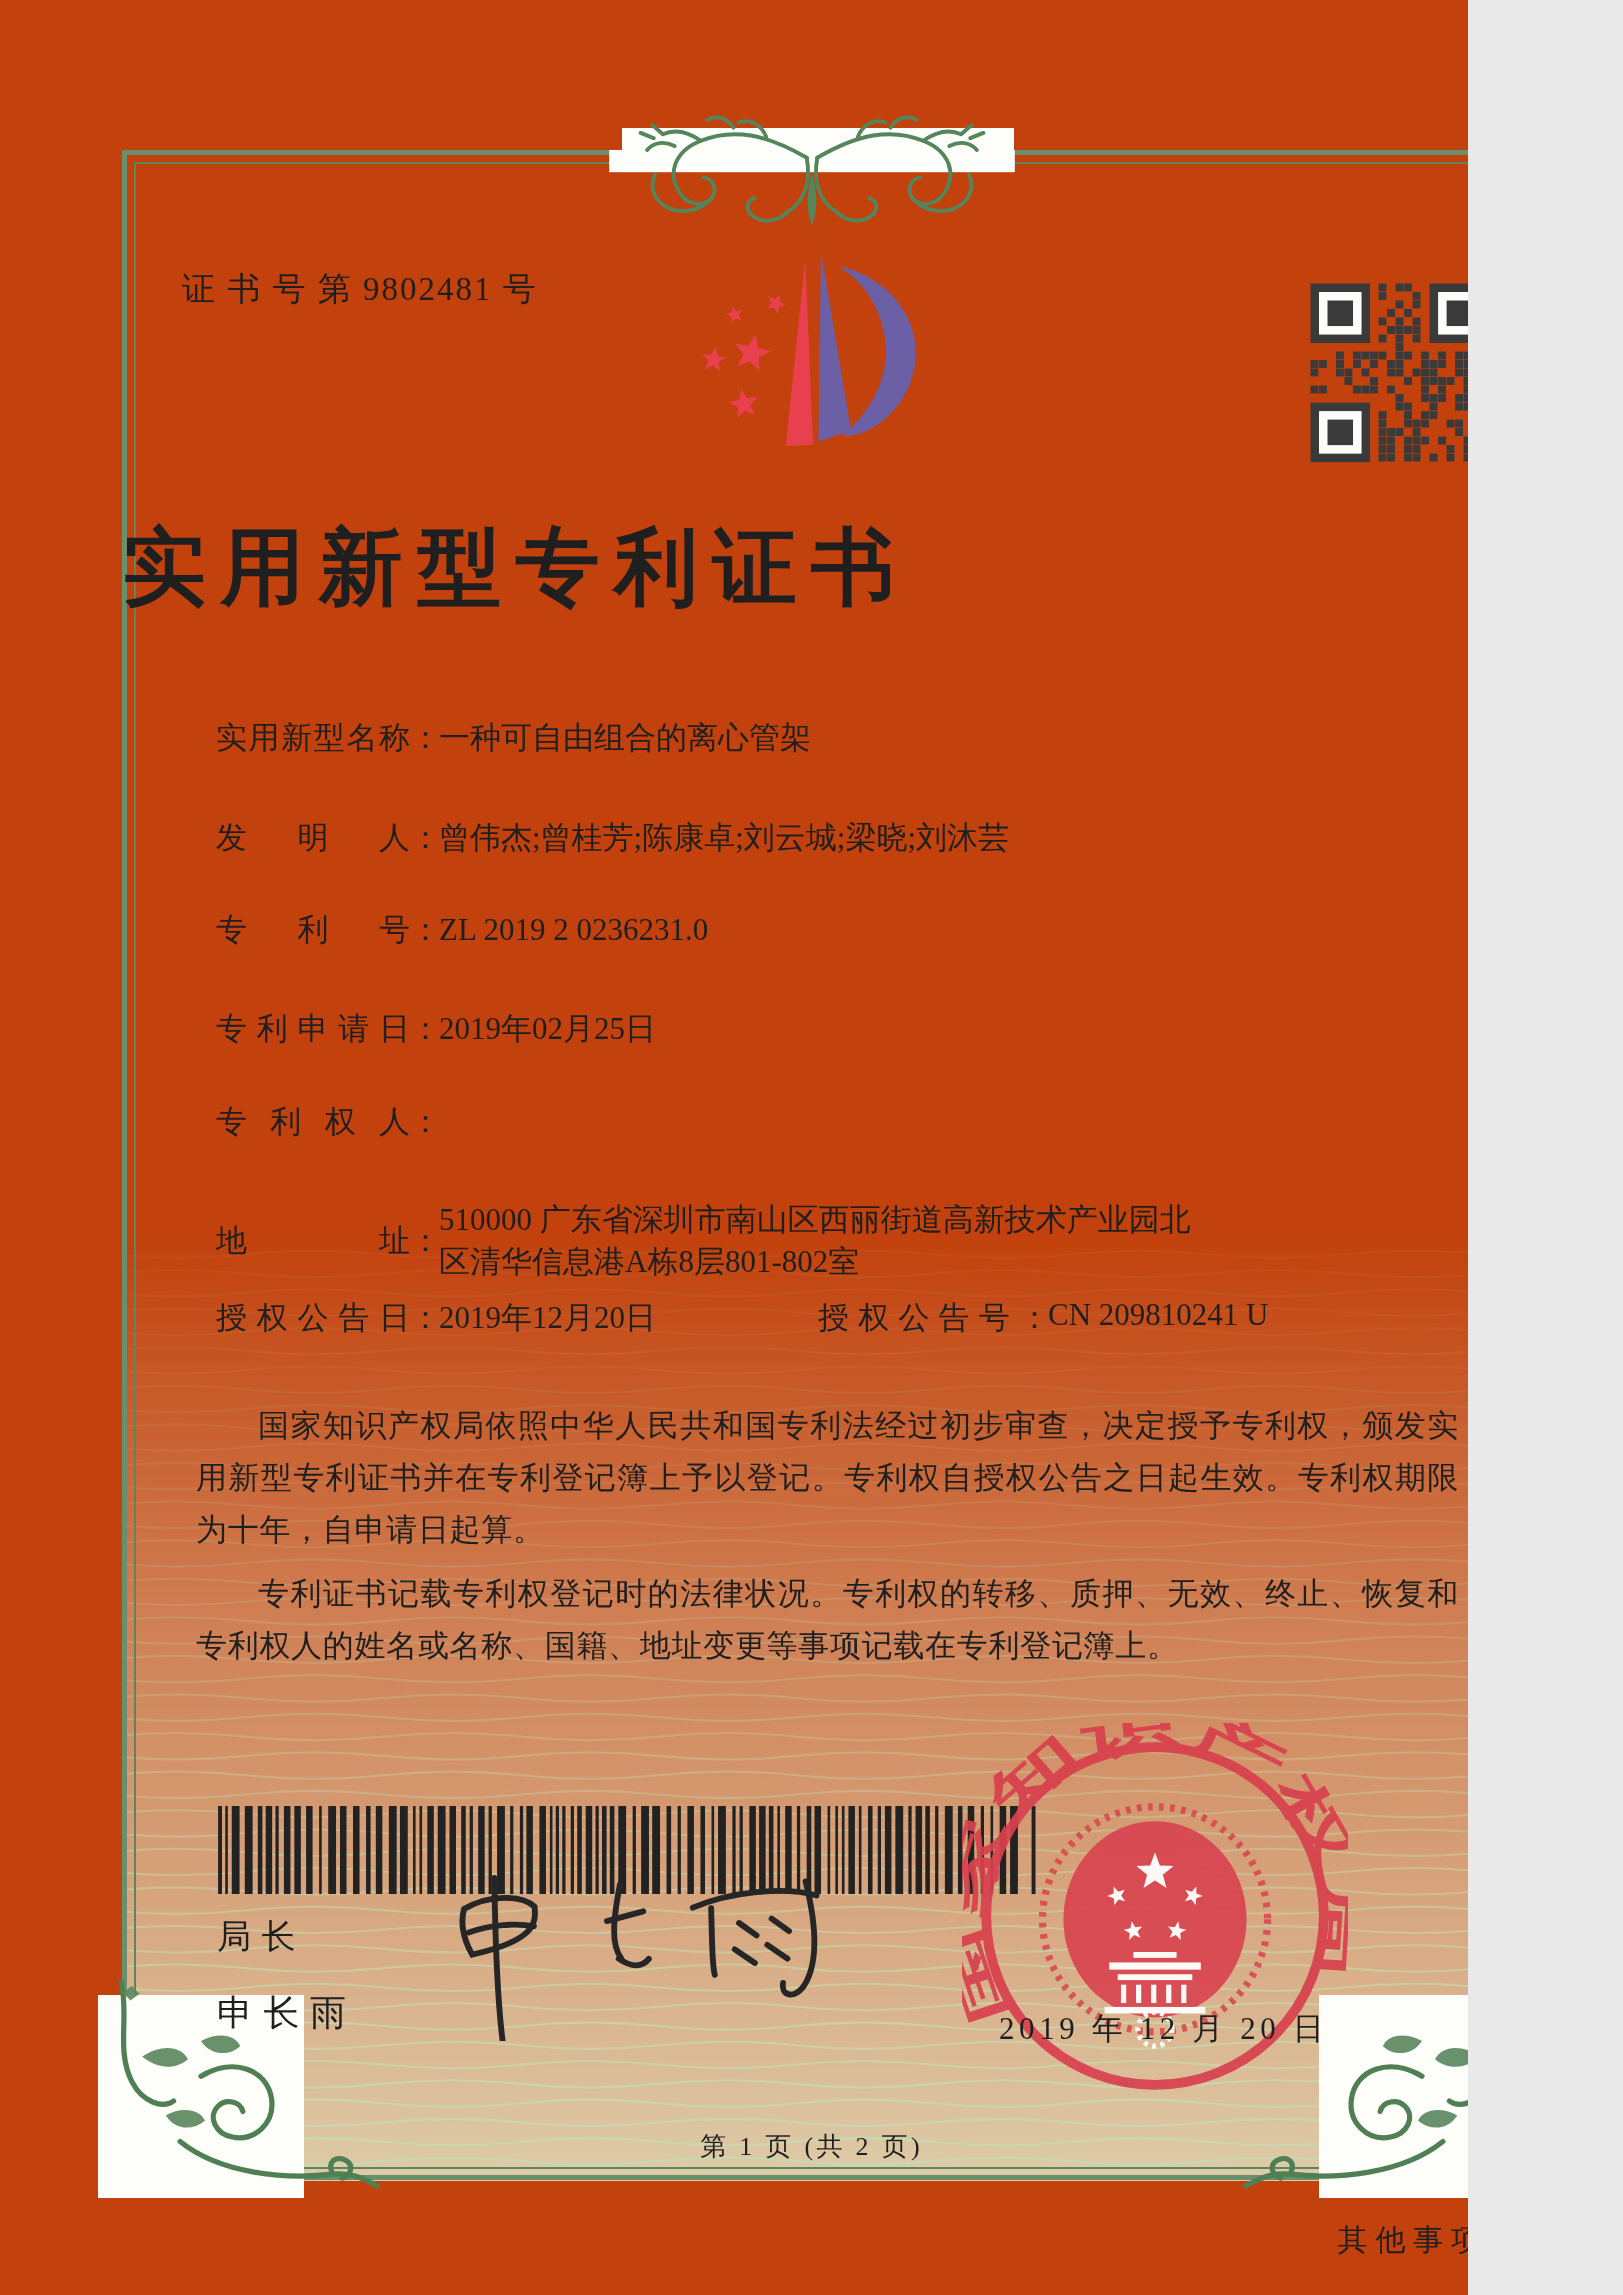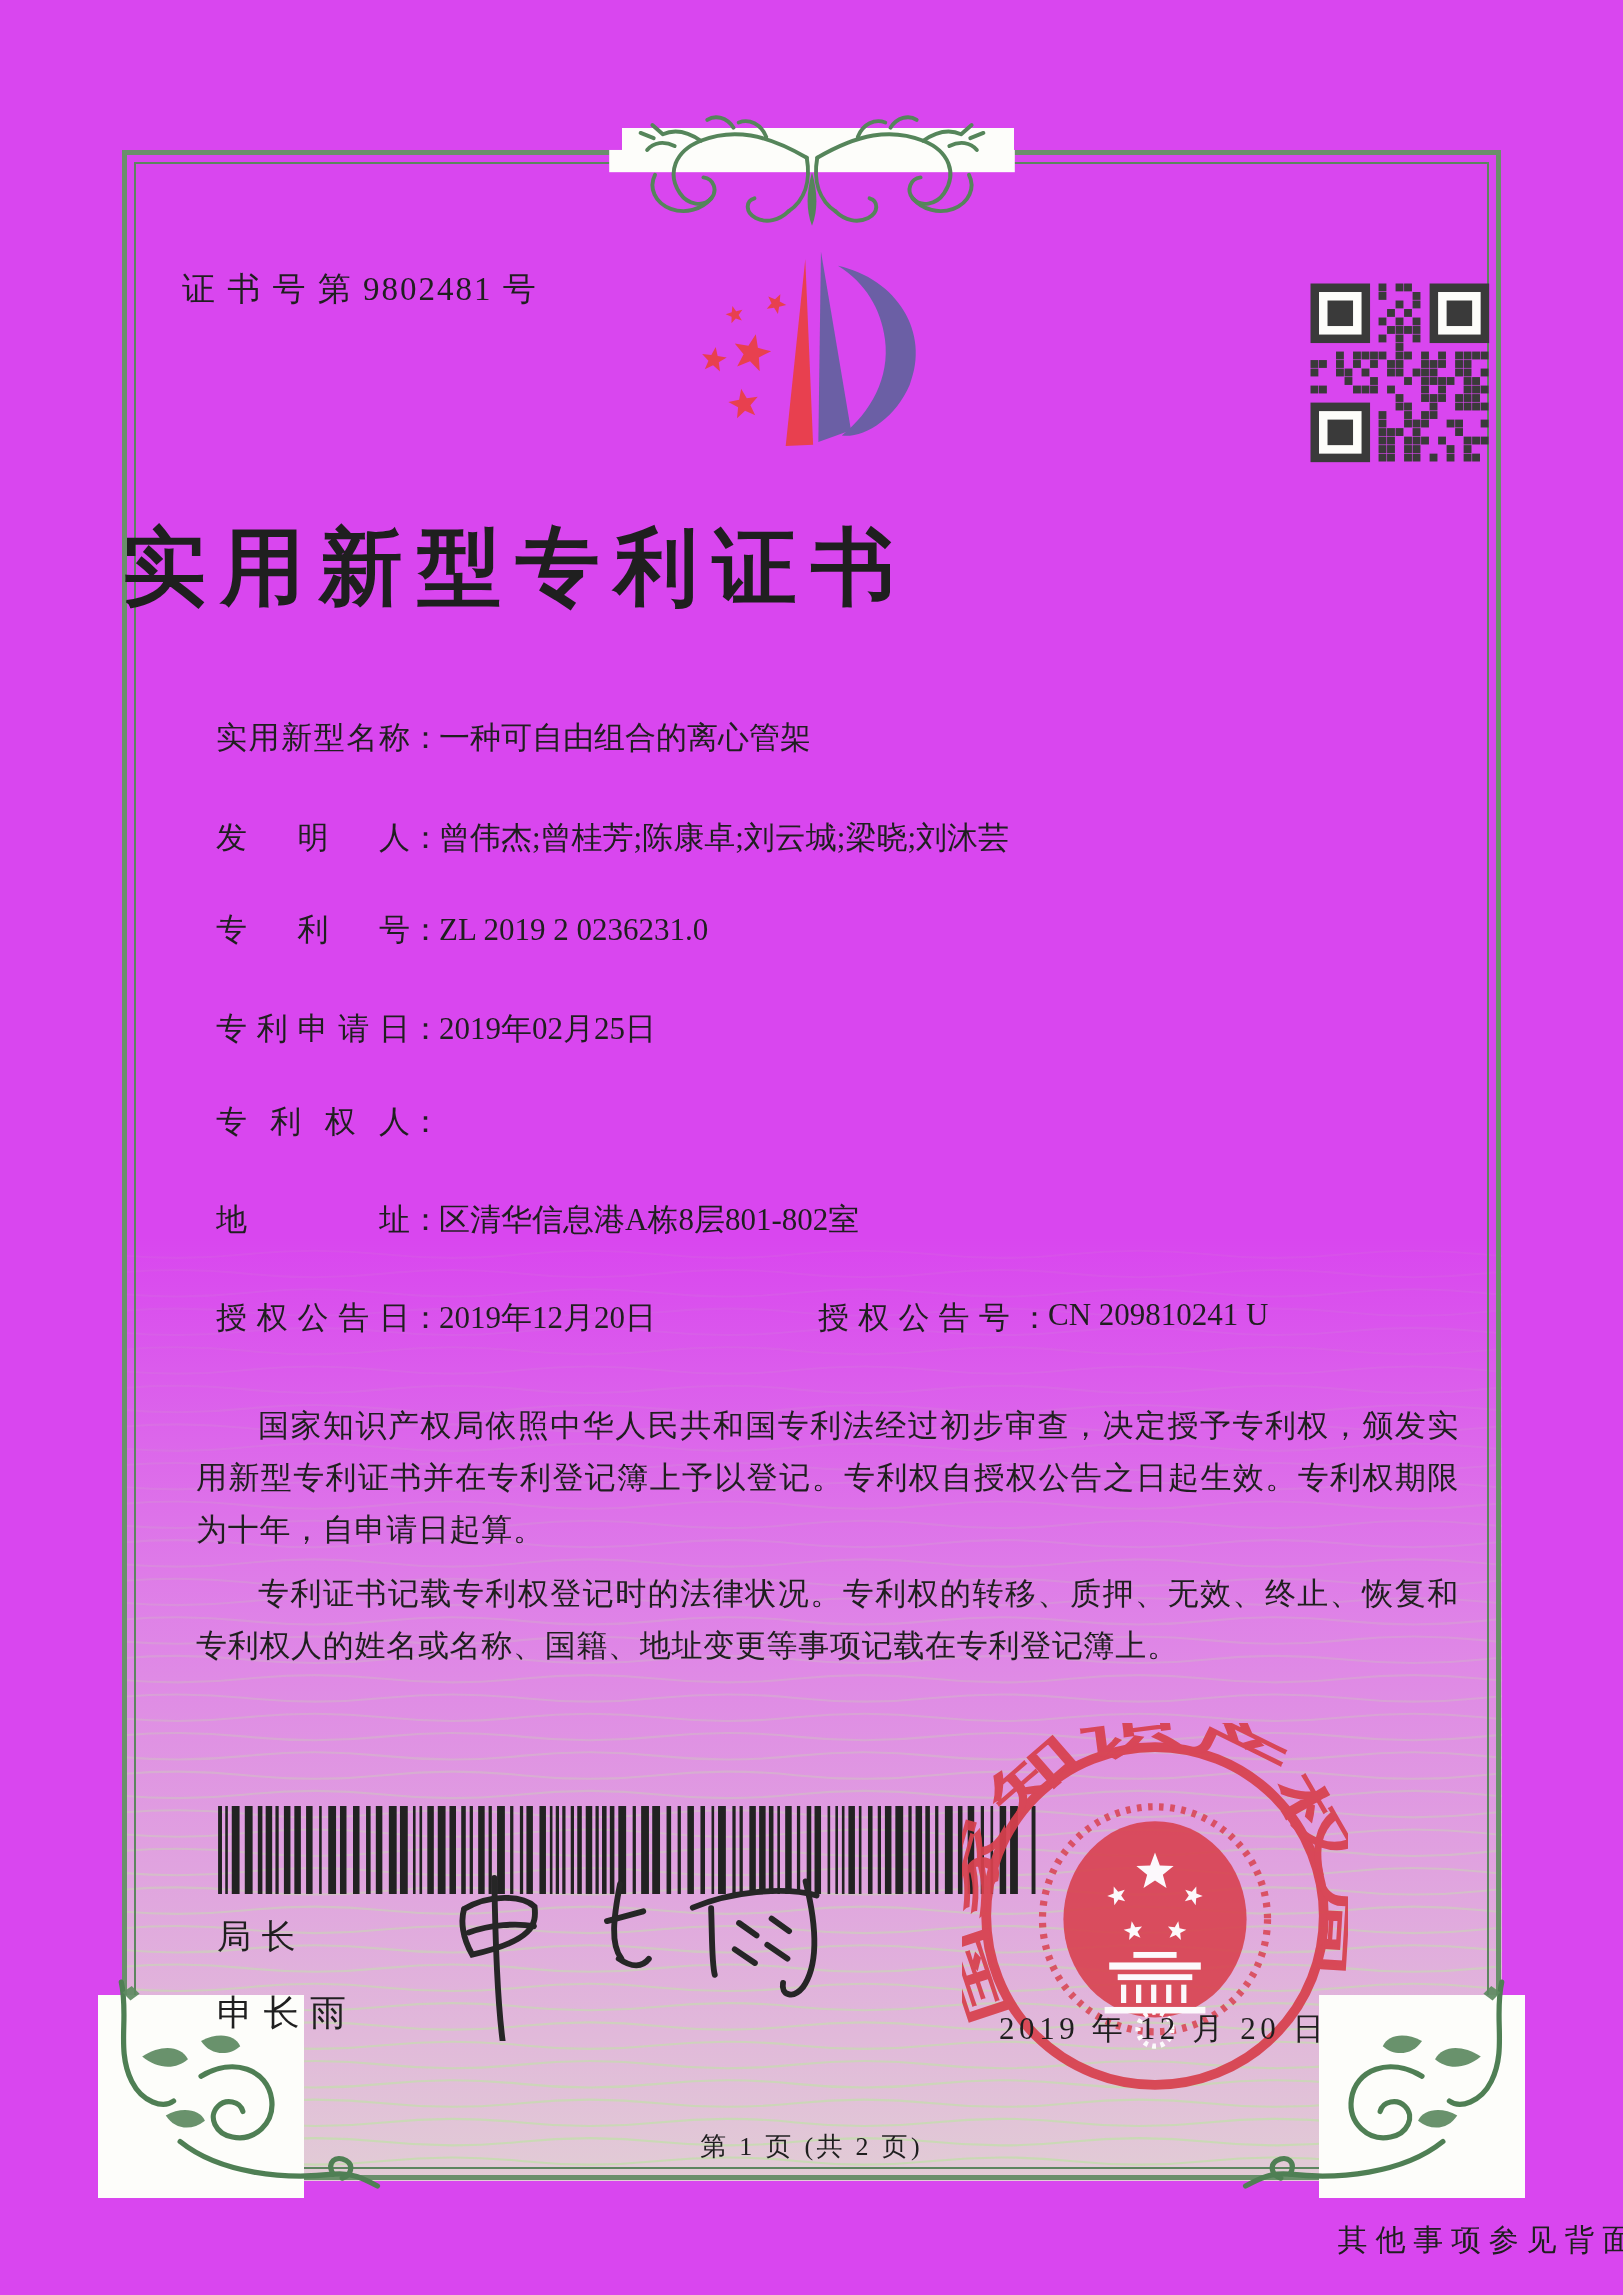--- a/index.html
+++ b/index.html
@@ -1,16 +1,16 @@
 <!DOCTYPE html>
 <html style="font-size:10.5px"><head>
 <meta charset="utf-8">
 <style>
   html,body{margin:0;padding:0;background:#e9e9e9;}
-  .page{position:relative;width:1623px;height:2295px;background:#d946ef;overflow:hidden;
+  .page{position:relative;width:1468px;height:2295px;background:#c2410c;overflow:hidden;
         font-family:"Liberation Serif","DejaVu Serif",serif;color:#1f1f1f;}
   
   .wave-tint{position:absolute;left:122px;top:1236px;width:1380px;height:945px;z-index:1;
      background:linear-gradient(180deg,rgba(238,244,226,0) 0%,rgba(233,241,216,.35) 40%,rgba(228,238,207,.8) 100%);}
   #waves{position:absolute;left:122px;top:1236px;z-index:1;}
   
   .frame-outer{position:absolute;left:122px;top:150px;width:1379px;height:2030px;
      border:5.2px solid #6a8f6b;box-sizing:border-box;z-index:2;}
   .frame-inner{position:absolute;left:134px;top:162px;width:1355px;height:2007px;
      border:2px solid #5d855f;box-sizing:border-box;z-index:2;}
@@ -348,20 +348,21 @@
       </div>
   </div>
   <div class="row r4">
     <span class="lbl">专利权人</span>
       <span class="colon">：</span>
   </div>
   <div class="row r5">
     <span class="lbl">地址</span>
       <span class="colon">：</span>
     <div class="vals">
+      <div>510000 广东省深圳市南山区西丽街道高新技术产业园北</div>
       <div>区清华信息港A栋8层801-802室</div>
     </div>
   </div>
   <div class="row r6">
     <span class="lbl">授权公告日</span>
       <span class="colon">：</span>
     <div class="vals">
         <div>2019年12月20日</div>
       </div>
     <div class="pair2">

